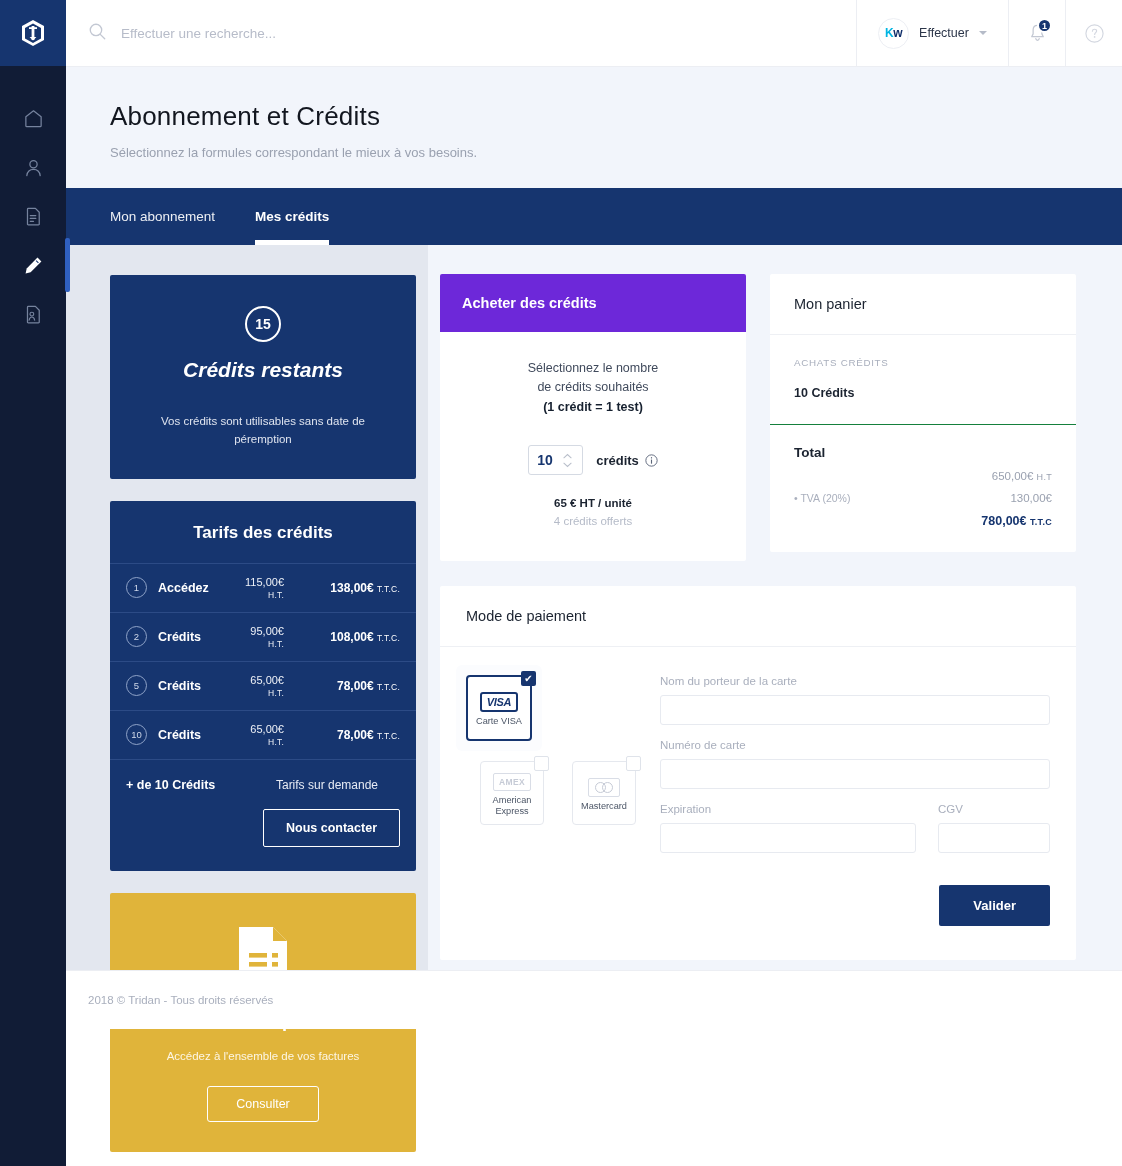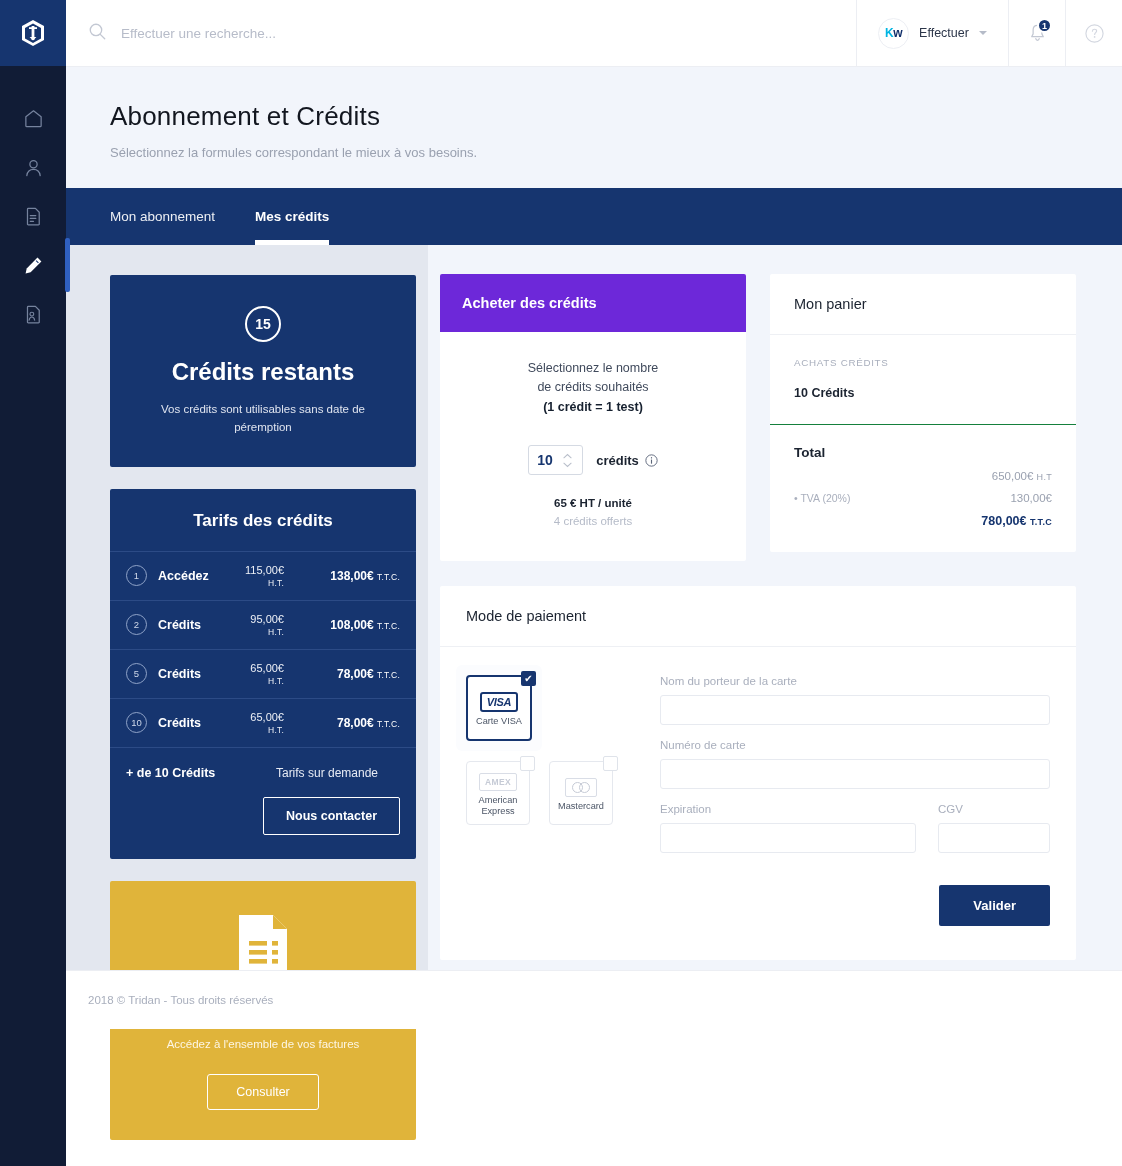--- a/index.html
+++ b/index.html
@@ -102,21 +102,21 @@
   
   .card-credits {
     width: 306px; background: #16356f; color: #fff; border-radius: 2px;
     padding: 31px 24px 30px; text-align: center;
   }
   .circle-num {
     width: 36px; height: 36px; border-radius: 50%; border: 2px solid #fff;
     display: flex; align-items: center; justify-content: center; margin: 0 auto 16px;
     font-size: 14px; font-weight: bold;
   }
-  .credits-label { font-size: 24px; font-weight: bold; margin-bottom: 15px; }
+  .credits-label { font-size: 21px; font-weight: bold; margin-bottom: 31px; font-style: italic; }
   .credits-note { font-size: 11.5px; line-height: 1.55; color: #dfe4ef; }
 
   
   .card-tarifs {
     width: 306px; background: #16356f; color: #fff; border-radius: 2px;
     margin-top: 22px; padding-bottom: 4px;
   }
   .tarifs-title { text-align: center; font-size: 17px; font-weight: bold; padding: 22px 0 20px; }
   .tarif-row {
     display: flex; align-items: center; height: 49px; padding: 0 16px;
@@ -210,21 +210,21 @@
     background: #fbfcfe; border-radius: 6px; z-index: 0;
   }
   .pm-tile { position: relative; z-index: 1; }
   .pm-label { font-size: 9.2px; color: #4b5566; text-align: center; line-height: 1.25; margin-top: 4px; }
   .pm-check {
     position: absolute; top: -6px; right: -6px; width: 15px; height: 15px;
     background: #16356f; border-radius: 2px; color: #fff; font-size: 10px;
     display: flex; align-items: center; justify-content: center;
   }
   .pm-check.empty { background: #fff; border: 1px solid #dfe3ea; }
-  .pm-row2 { display: flex; gap: 19px; margin-top: 20px; }
+  .pm-row2 { display: flex; gap: 28px; margin-top: 20px; justify-content: flex-end; }
   .visa-logo {
     border: 2px solid #16356f; border-radius: 3px; padding: 2px 5px;
     font-size: 11px; font-weight: bold; font-style: italic; color: #16356f; letter-spacing: -.3px;
   }
   .amex-logo {
     border: 1px solid #d9dde6; border-radius: 2px; padding: 3px 5px;
     font-size: 8.5px; font-weight: bold; color: #c6cbd6; letter-spacing: .3px;
   }
   .mc-logo {
     border: 1px solid #d9dde6; border-radius: 2px; padding: 3px 6px;

